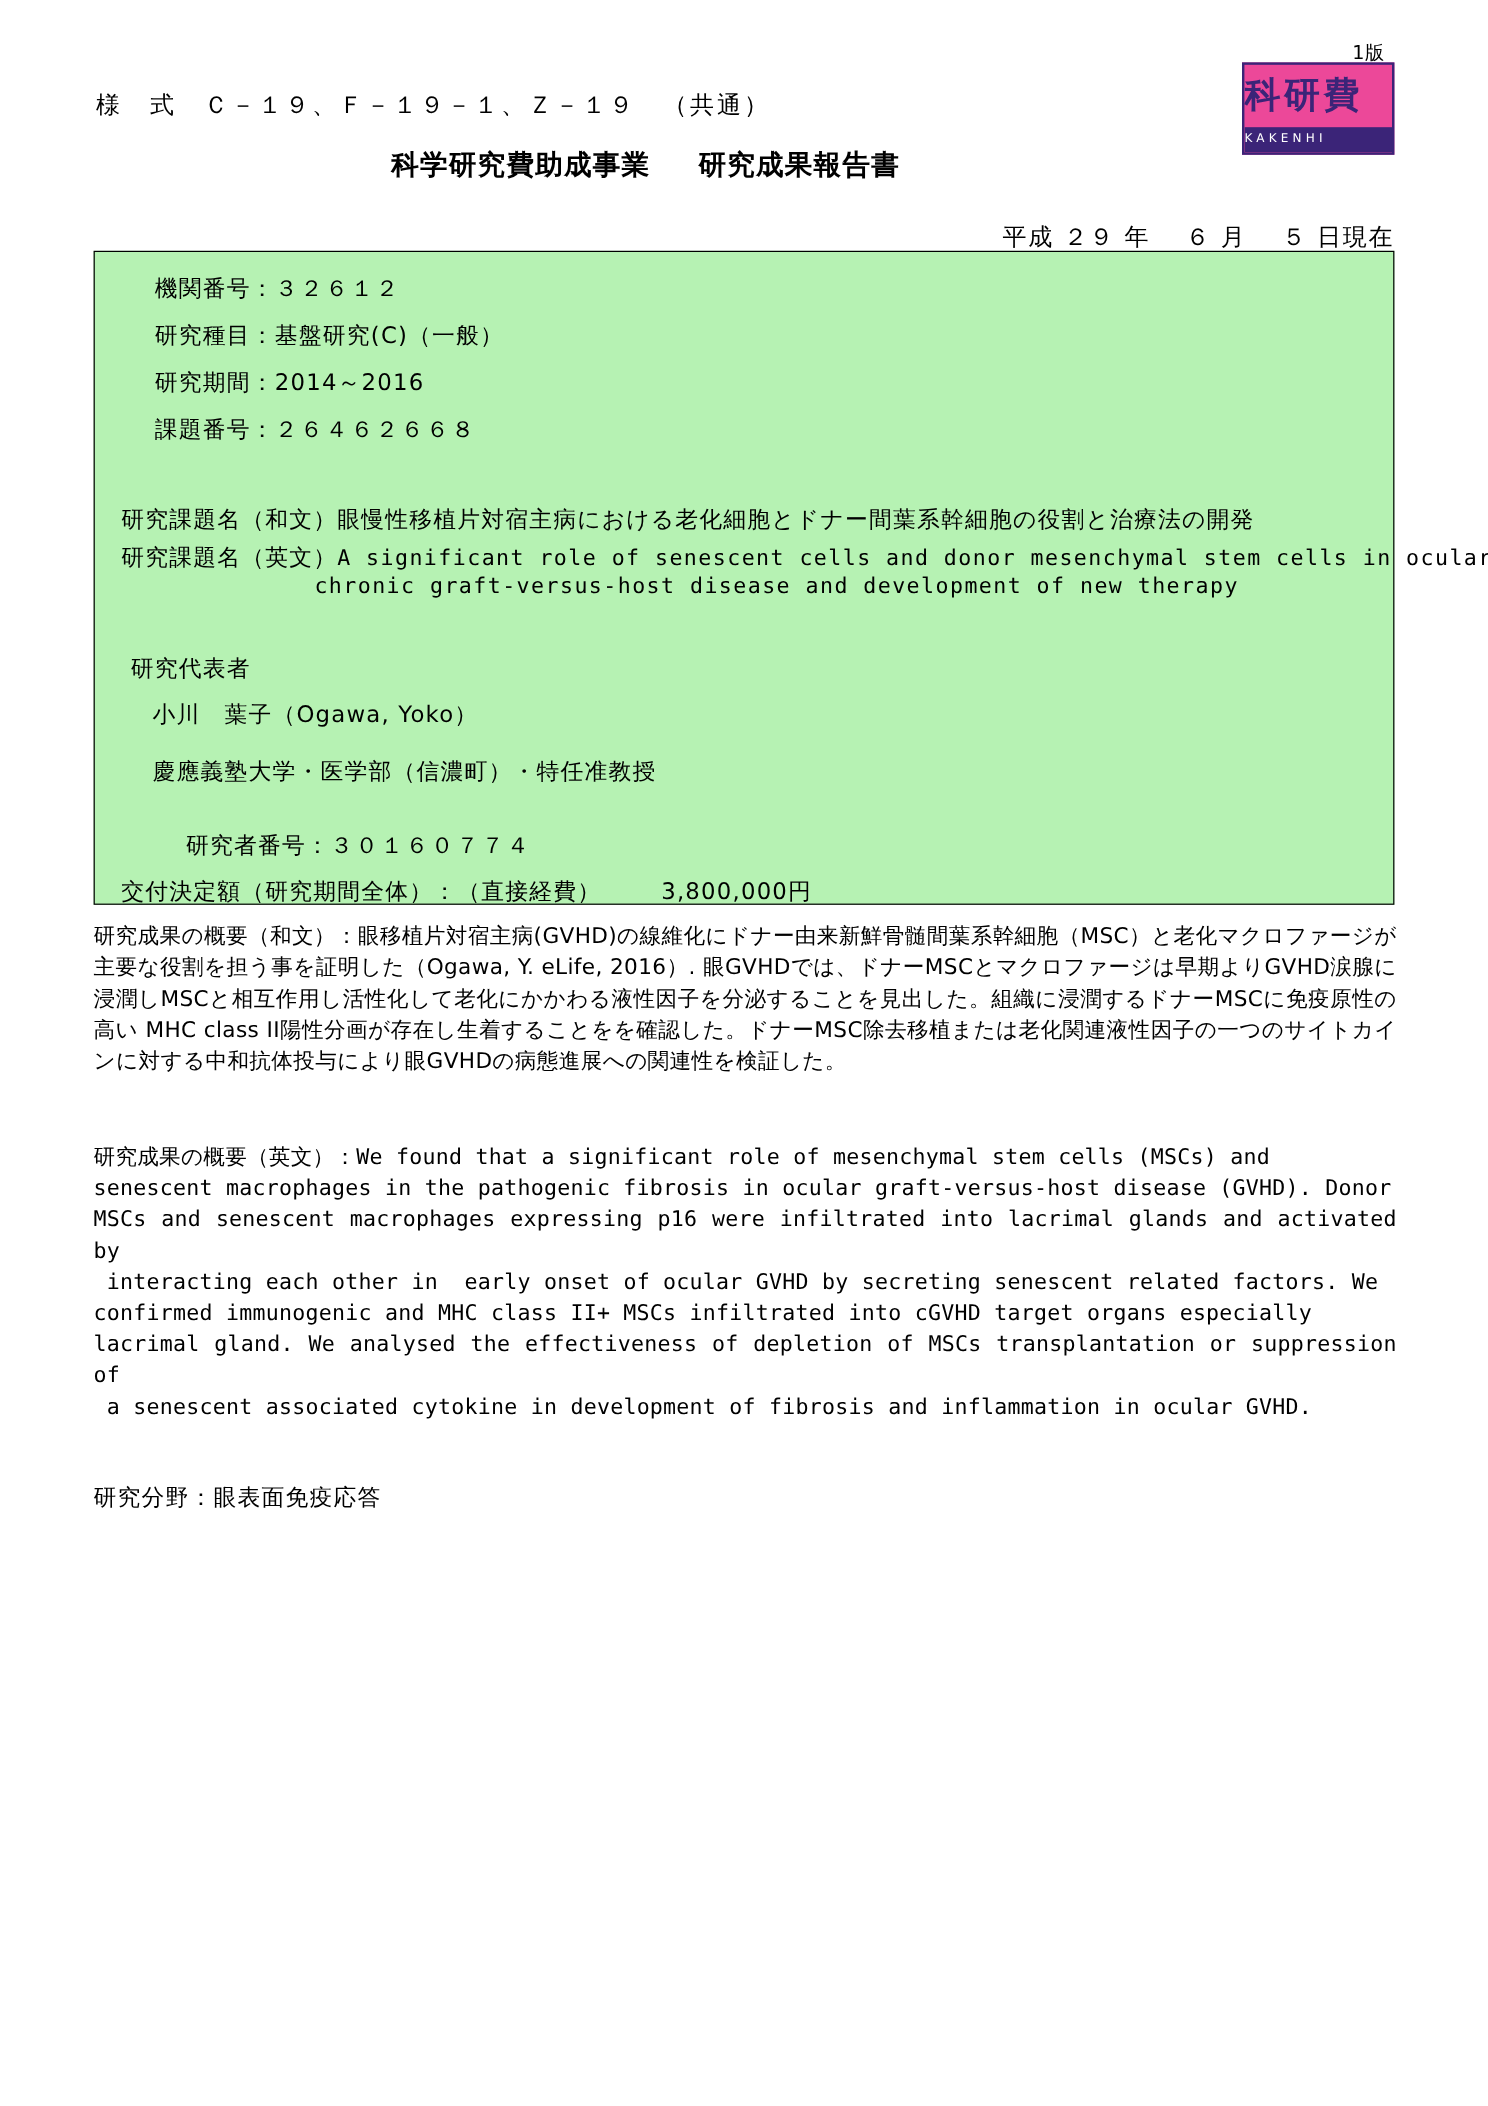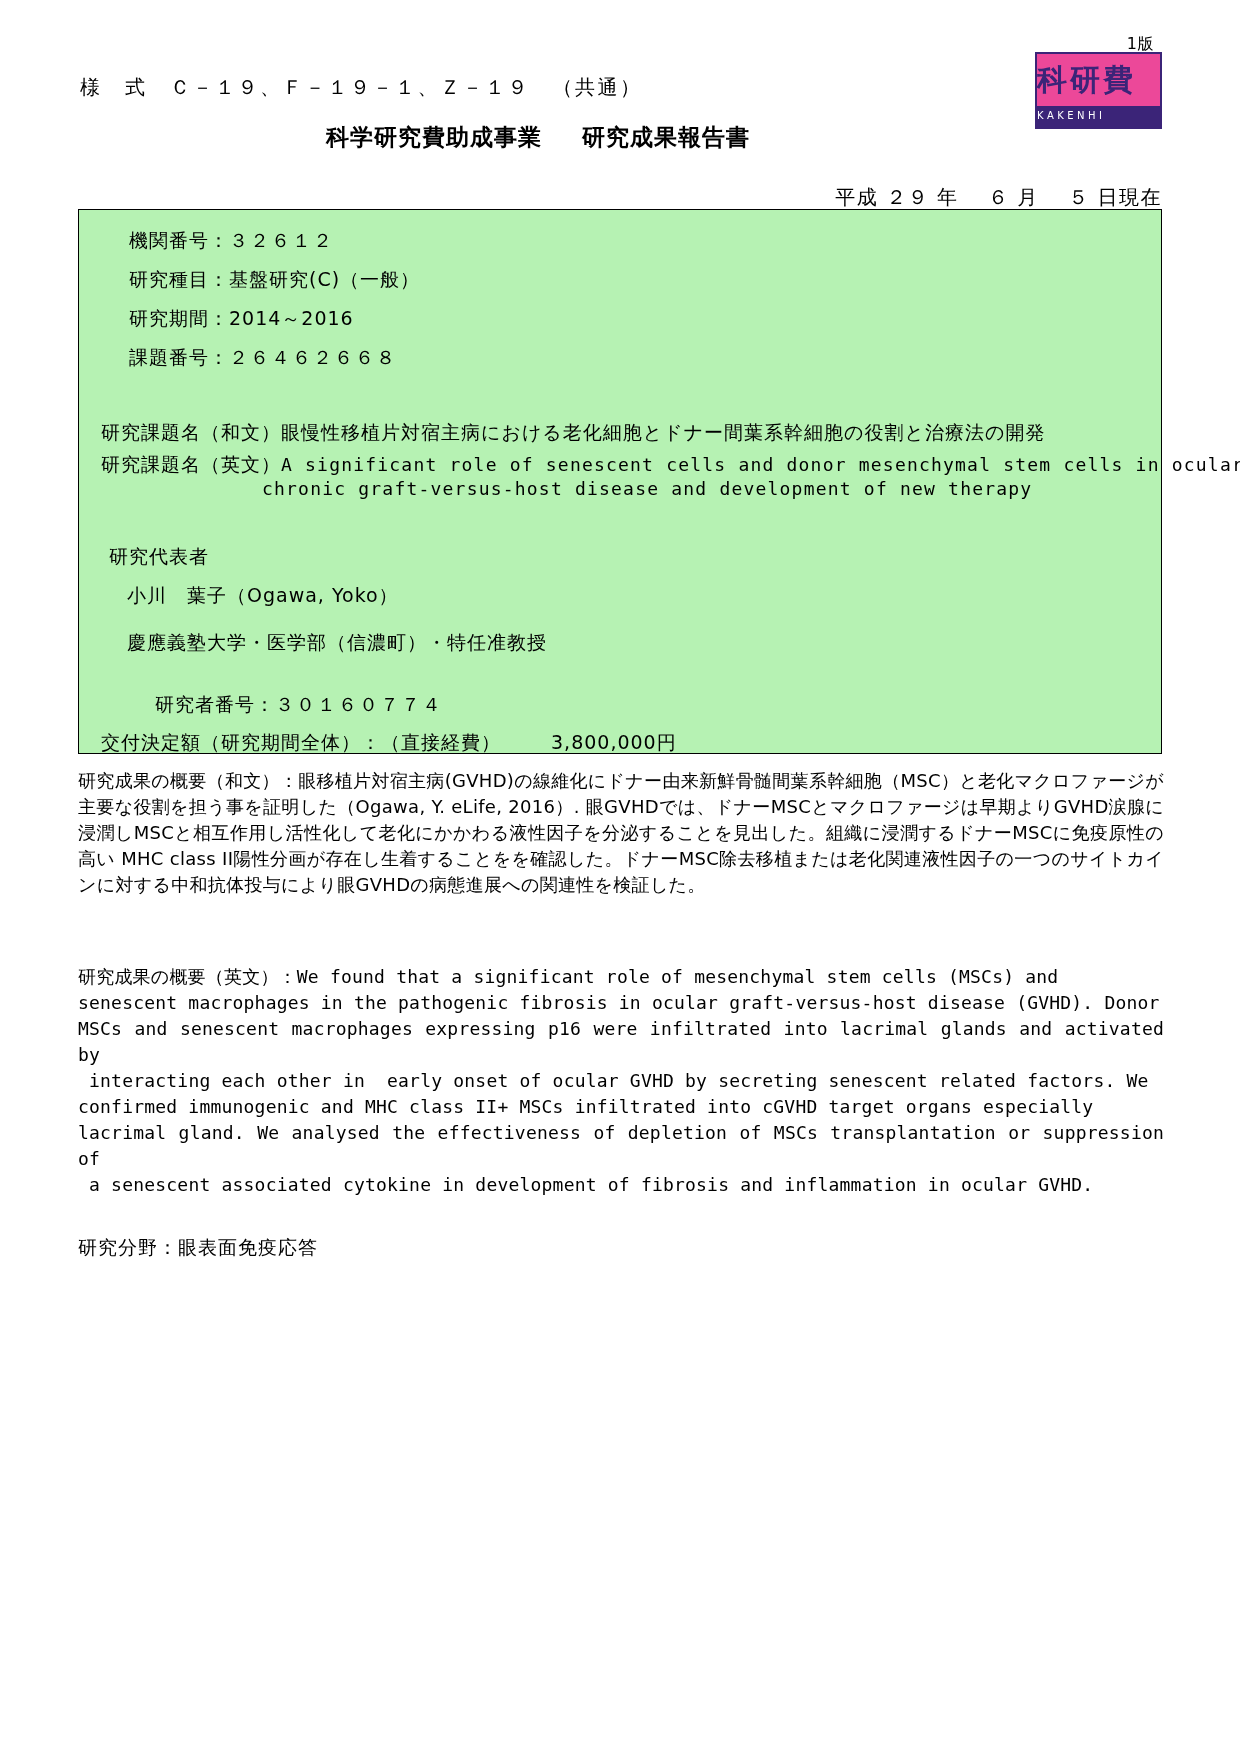--- a/index.html
+++ b/index.html
@@ -137,21 +137,20 @@
     white-space: pre-wrap;
     text-align: justify;
   }
   .abstract-ja { top: 768px; }
   .abstract-en {
     top: 952px;
     font-family: "DejaVu Sans Mono", "Liberation Mono", monospace;
     font-size: 18px;
     line-height: 26px;
     letter-spacing: 0.2px;
-    margin-top: 12px;
   }
   .field-line {
     position: absolute;
     top: 1235px;
     left: 78px;
     font-size: 19px;
     letter-spacing: 1px;
   }
   .keywords-line {
     position: absolute;

